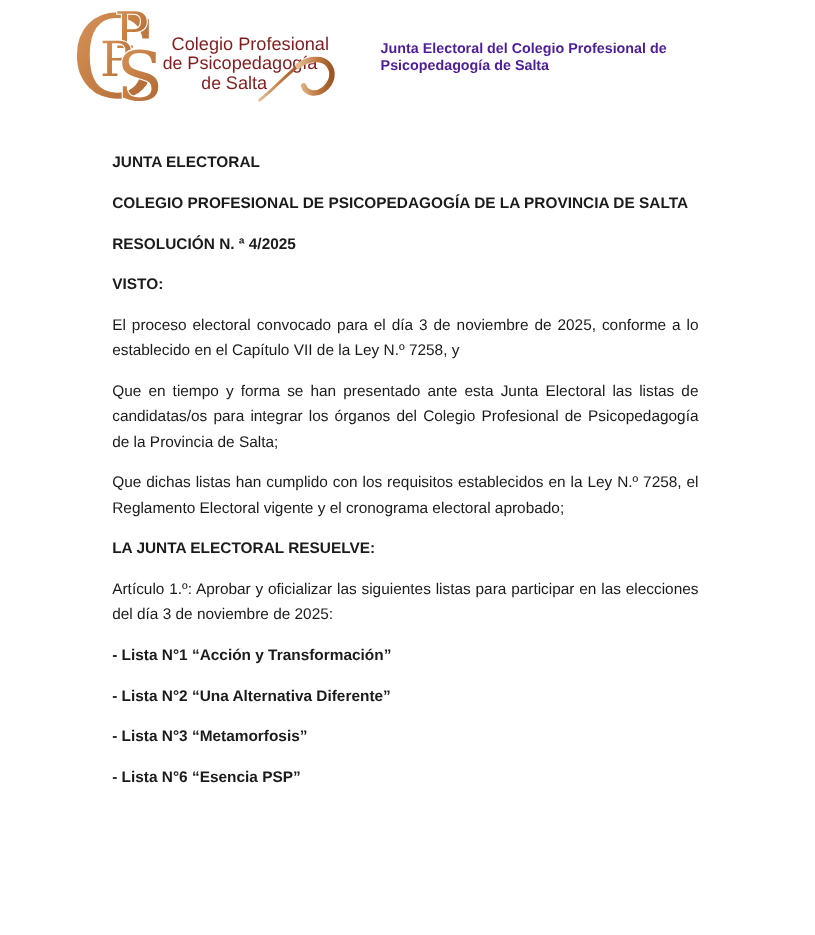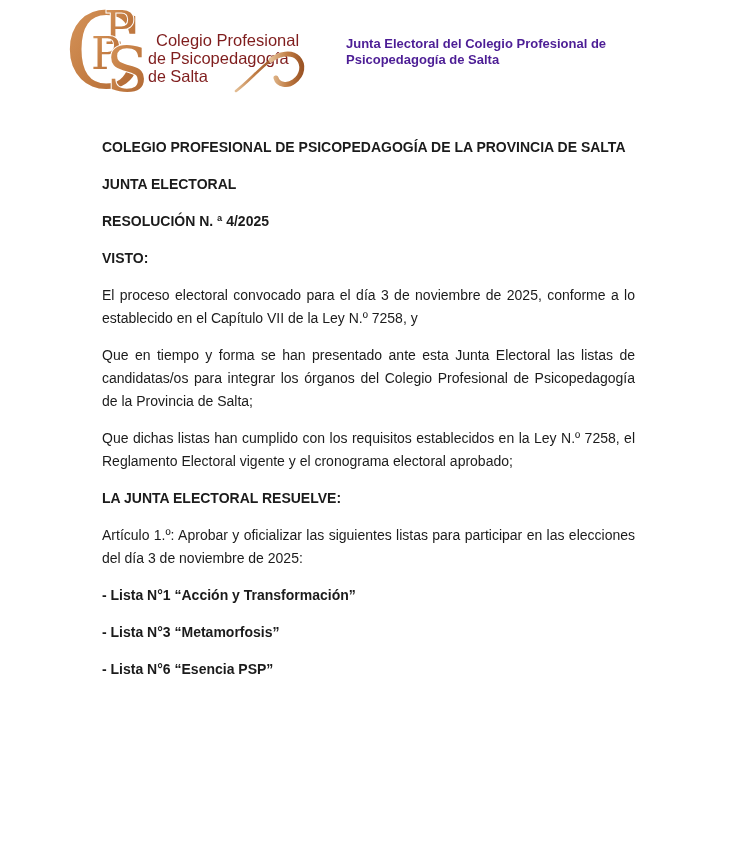--- a/index.html
+++ b/index.html
@@ -16,21 +16,21 @@
 
   
   .logo-mark { position: absolute; left: 66px; top: 6px; width: 92px; height: 94px; }
   .logo-name {
     position: absolute; left: 148px; top: 32px; width: 160px;
     font-family: Liberation Sans, sans-serif;
     color: #7f1d1d; line-height: 1.08;
   }
   .logo-name .l1 { font-size: 16.5px; padding-left: 8px; white-space: nowrap; }
   .logo-name .l2 { font-size: 16.5px; white-space: nowrap; }
-  .logo-name .l3 { font-size: 16.5px; padding-right: 30px; white-space: nowrap; }
+  .logo-name .l3 { font-size: 16.5px; text-align: center; padding-right: 30px; white-space: nowrap; }
   .logo-name .sm { font-size: 16px; }
   .swoosh { position: absolute; left: 232px; top: 50px; }
 
   .header-title {
     position: absolute; left: 313px; top: 36px; width: 296px;
     font-size: 13px; font-weight: bold; color: #4c1d95; line-height: 16px; margin-left: 33px;
   }
 
   
   .doc {
@@ -75,27 +75,28 @@
         <stop offset="1" stop-color="#9c5526"></stop>
       </linearGradient>
     </defs>
     <path d="M 4,41 C 16,32 27,19 39,10" fill="none" stroke="url(#sg)" stroke-width="2.6" stroke-linecap="round"></path>
     <path d="M 39,10 C 47,3.5 60,1.5 66,8 C 72,14.5 71,25 62,31.5 C 55.5,36.5 46,35 44,28" fill="none" stroke="url(#sg)" stroke-width="5" stroke-linecap="round"></path>
   </svg>
 
   <div class="header-title">Junta Electoral del Colegio Profesional de Psicopedagogía de Salta</div>
 
   <div class="doc">
+    <p class="b left">JUNTA ELECTORAL</p>
     <p class="b">COLEGIO PROFESIONAL DE PSICOPEDAGOGÍA DE LA PROVINCIA DE SALTA</p>
-    <p class="b left">JUNTA ELECTORAL</p>
     <p class="b left">RESOLUCIÓN N. ª 4/2025</p>
     <p class="b left">VISTO:</p>
     <p><span>El proceso electoral convocado para el día 3 de noviembre de 2025, conforme a lo establecido en el </span><span class="b">Capítulo VII de la Ley N.º 7258</span><span>, y</span></p>
     <p>Que en tiempo y forma se han presentado ante esta Junta Electoral las listas de candidatas/os para integrar los órganos del Colegio Profesional de Psicopedagogía de la Provincia de Salta;</p>
     <p>Que dichas listas han cumplido con los requisitos establecidos en la Ley N.º 7258, el Reglamento Electoral vigente y el cronograma electoral aprobado;</p>
     <p class="b left">LA JUNTA ELECTORAL RESUELVE:</p>
     <p>Artículo 1.º: Aprobar y oficializar las siguientes listas para participar en las elecciones del día 3 de noviembre de 2025:</p>
     <p class="b left">- Lista N°1 “Acción y Transformación”</p>
+    <p class="b left">- Lista N°2 “Una Alternativa Diferente”</p>
     <p class="b left">- Lista N°3 “Metamorfosis”</p>
     <p class="b left">- Lista N°6 “Esencia PSP”</p>
   </div>
 
 </div>
 
 </body></html>

